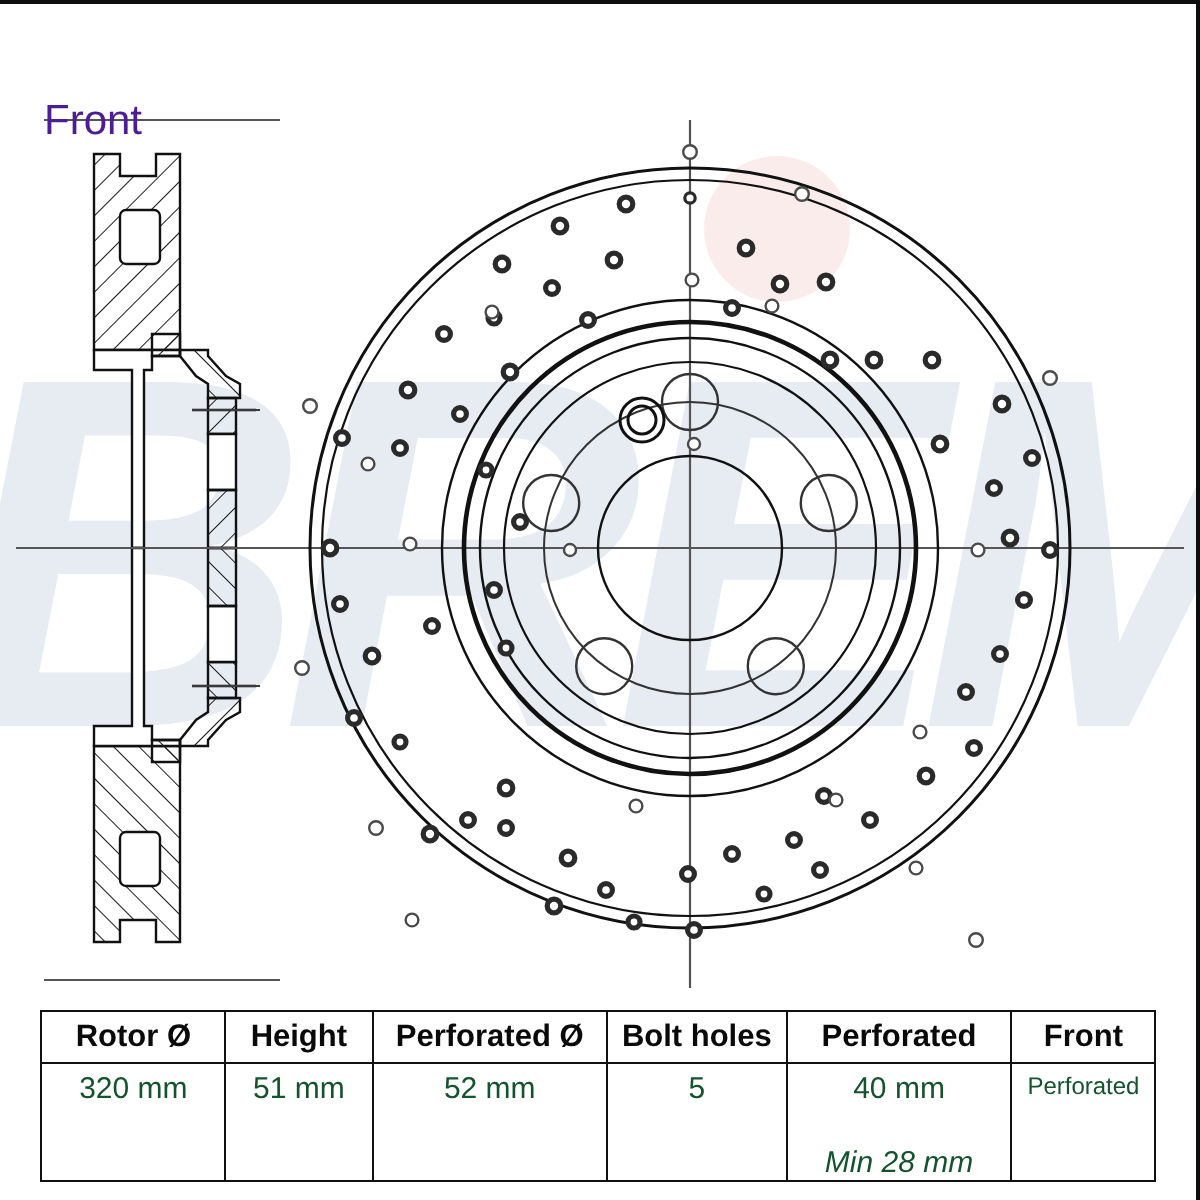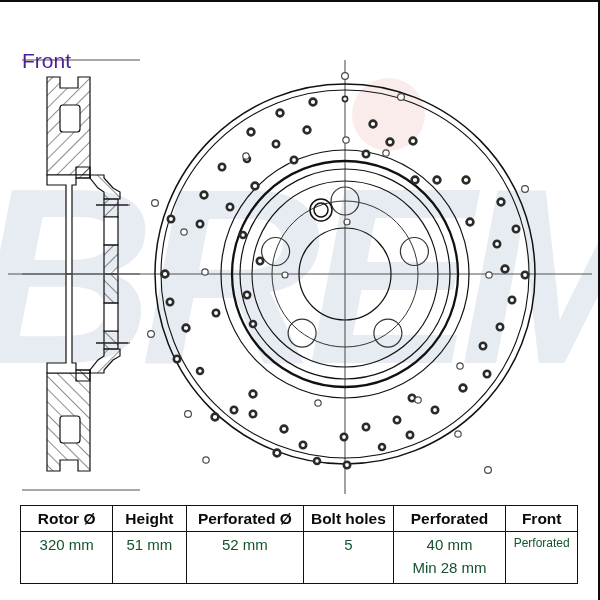--- a/index.html
+++ b/index.html
@@ -104,21 +104,22 @@
   }
   #spec-table td {
     font-weight: normal;
     color: #14532d;
     height: 47px;
     vertical-align: top;
     padding-top: 4px;
   }
   #spec-table td .line2 {
     display: block;
-    margin-top: 6px;
+    margin-top: 20px;
+    font-style: italic;
   }
   .c-rotor   { width: 93px; }
   .c-height  { width: 73px; }
   .c-center  { width: 118px; }
   .c-bolt    { width: 90px; }
   .c-thick   { width: 113px; }
   .c-type    { width: 71px; }
   #spec-table td.c-type { font-size: 12px; }
 </style>
 </head>

